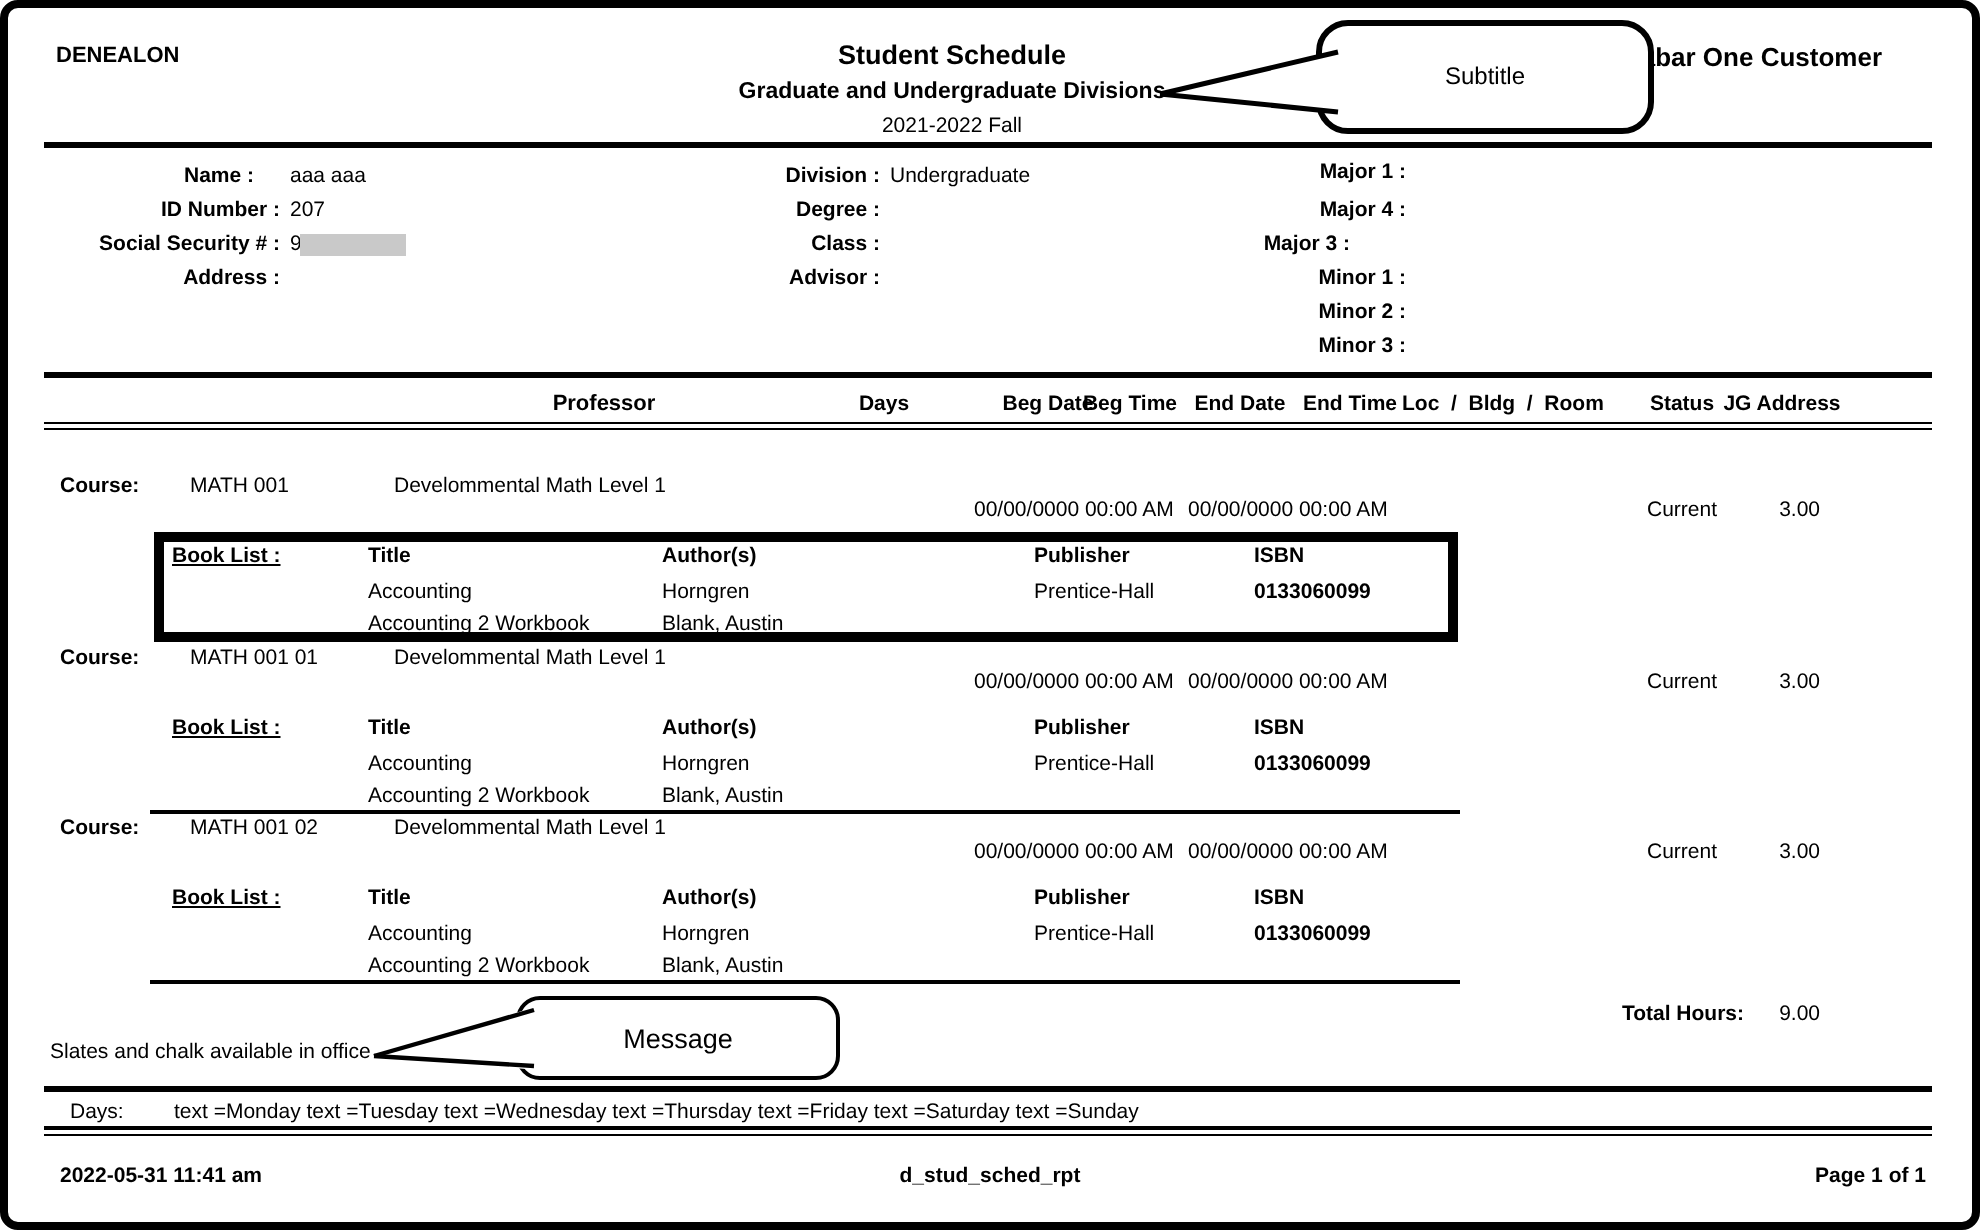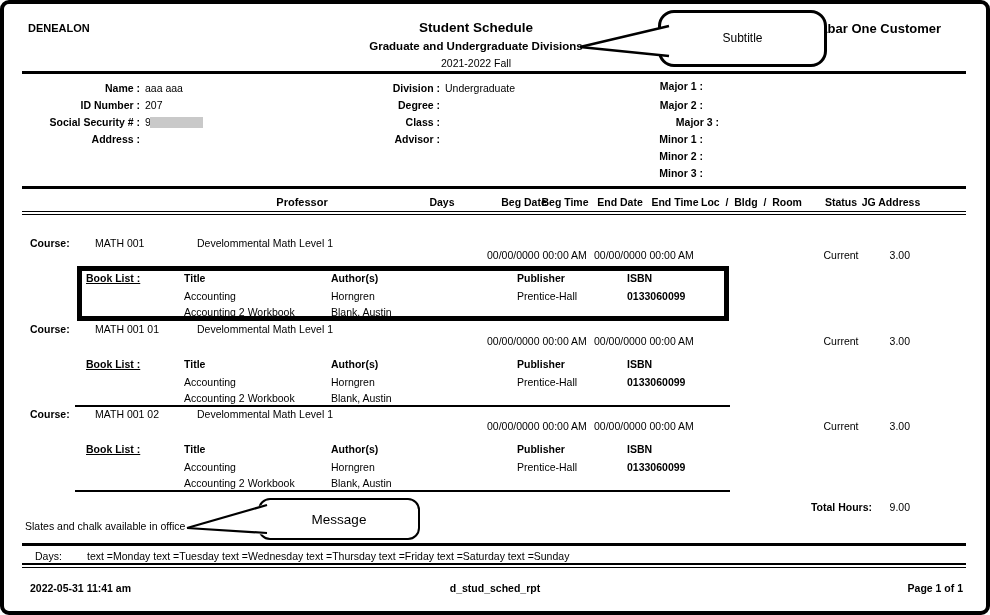--- a/index.html
+++ b/index.html
@@ -40,42 +40,42 @@
 <div class="t b i c" style="left:276px;top:40px;width:400px;font-size:11.5px">Graduate and Undergraduate Divisions</div>
 <div class="t c" style="left:276px;top:57px;width:400px">2021-2022 Fall</div>
 <div class="t b i r" style="left:741px;top:22px;width:200px;font-size:13px">Jenzabar One Customer</div>
 
 <div class="callout" style="left:658px;top:10px;width:169px;height:57px">
   <span class="t" style="position:static;font-size:12px">Subtitle</span>
 </div>
 
 <div class="hline" style="left:22px;top:71px;width:944px;height:2.5px"></div>
 
-<div class="t b r" style="left:25px;top:82px;width:115px">Name :</div>
+<div class="t b r" style="left:12px;top:82px;width:115px">Name :</div>
 <div class="t" style="left:145px;top:82px">aaa aaa</div>
 <div class="t b r" style="left:25px;top:99px;width:115px">ID Number :</div>
 <div class="t" style="left:145px;top:99px">207</div>
 <div class="t b r" style="left:25px;top:116px;width:115px">Social Security # :</div>
 <div class="t" style="left:145px;top:116px">9</div>
 <div class="redact" style="left:150px;top:117px;width:53px;height:11px"></div>
 <div class="t b r" style="left:25px;top:133px;width:115px">Address :</div>
 <div class="t" style="left:145px;top:133px"></div>
 
 <div class="t b r" style="left:340px;top:82px;width:100px">Division :</div>
 <div class="t" style="left:445px;top:82px">Undergraduate</div>
 <div class="t b r" style="left:340px;top:99px;width:100px">Degree :</div>
 <div class="t" style="left:445px;top:99px"></div>
 <div class="t b r" style="left:340px;top:116px;width:100px">Class :</div>
 <div class="t" style="left:445px;top:116px"></div>
 <div class="t b r" style="left:340px;top:133px;width:100px">Advisor :</div>
 <div class="t" style="left:445px;top:133px"></div>
 
 <div class="t b r" style="left:600px;top:80px;width:103px">Major 1 :</div>
-<div class="t b r" style="left:600px;top:99px;width:103px">Major 2 :</div>
-<div class="t b r" style="left:616px;top:116px;width:103px">Major 3 :</div>
+<div class="t b r" style="left:600px;top:99px;width:103px">Major 4 :</div>
+<div class="t b r" style="left:572px;top:116px;width:103px">Major 3 :</div>
 <div class="t b r" style="left:600px;top:133px;width:103px">Minor 1 :</div>
 <div class="t b r" style="left:600px;top:150px;width:103px">Minor 2 :</div>
 <div class="t b r" style="left:600px;top:167px;width:103px">Minor 3 :</div>
 
 <div class="hline" style="left:22px;top:186px;width:944px;height:2.5px"></div>
 
 <div class="t b c" style="left:240px;top:196px;width:124px;font-size:11px">Professor</div>
 <div class="t b c" style="left:421px;top:196px;width:42px">Days</div>
 <div class="t b c" style="left:501px;top:196px;width:46px">Beg Date</div>
 <div class="t b c" style="left:539px;top:196px;width:52px">Beg Time</div>

